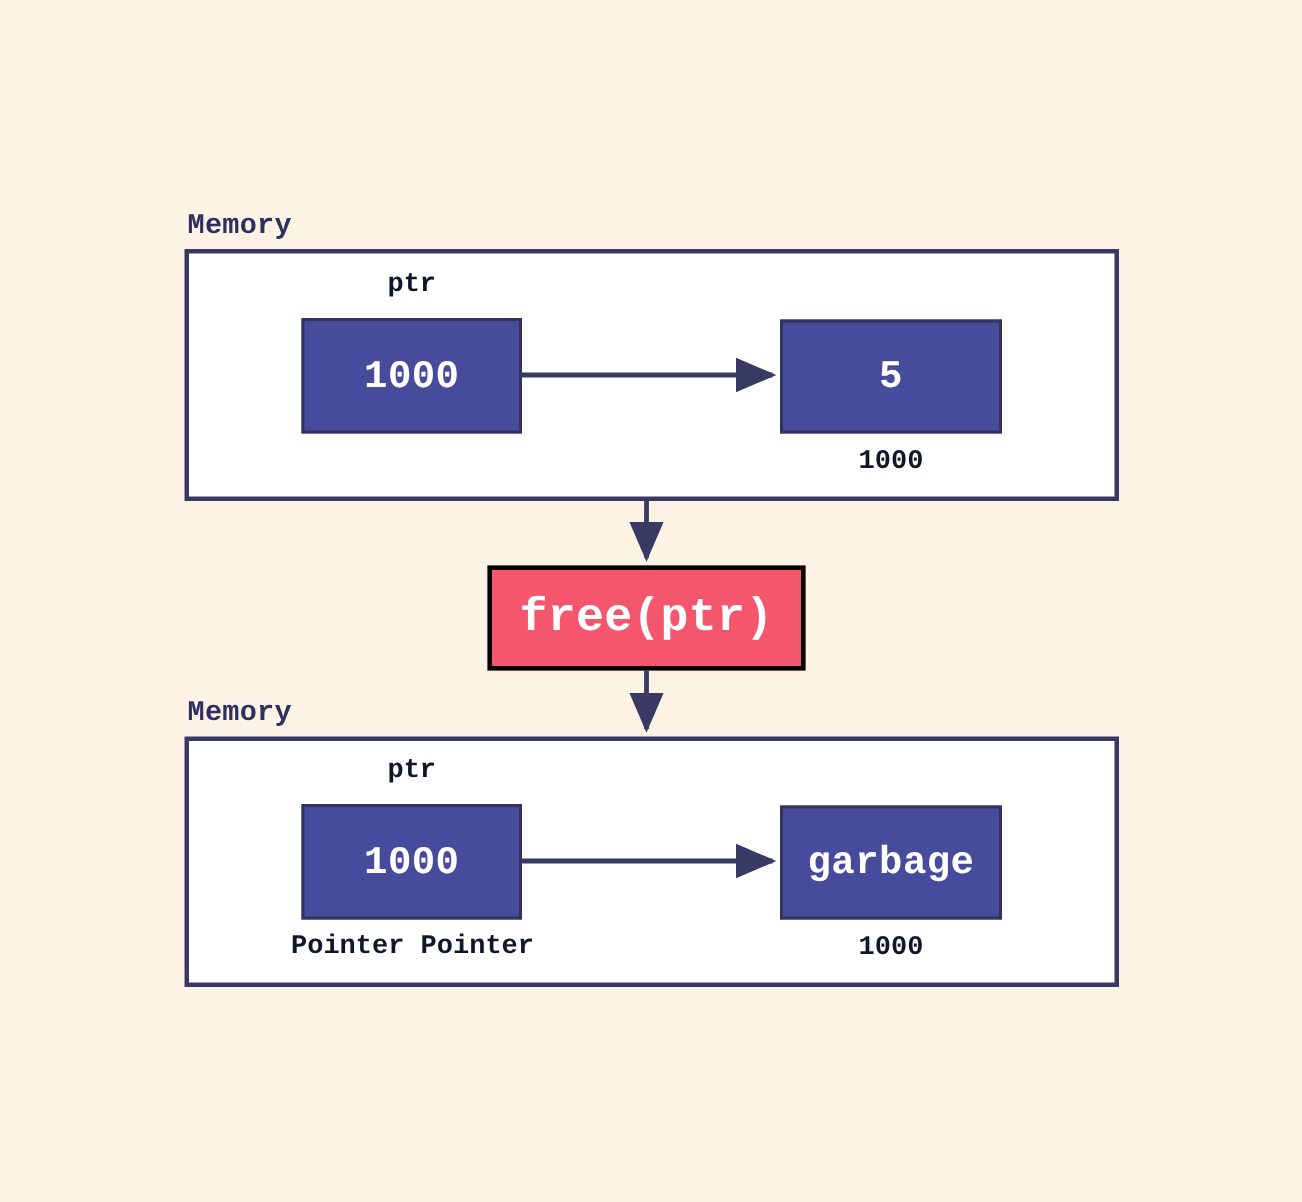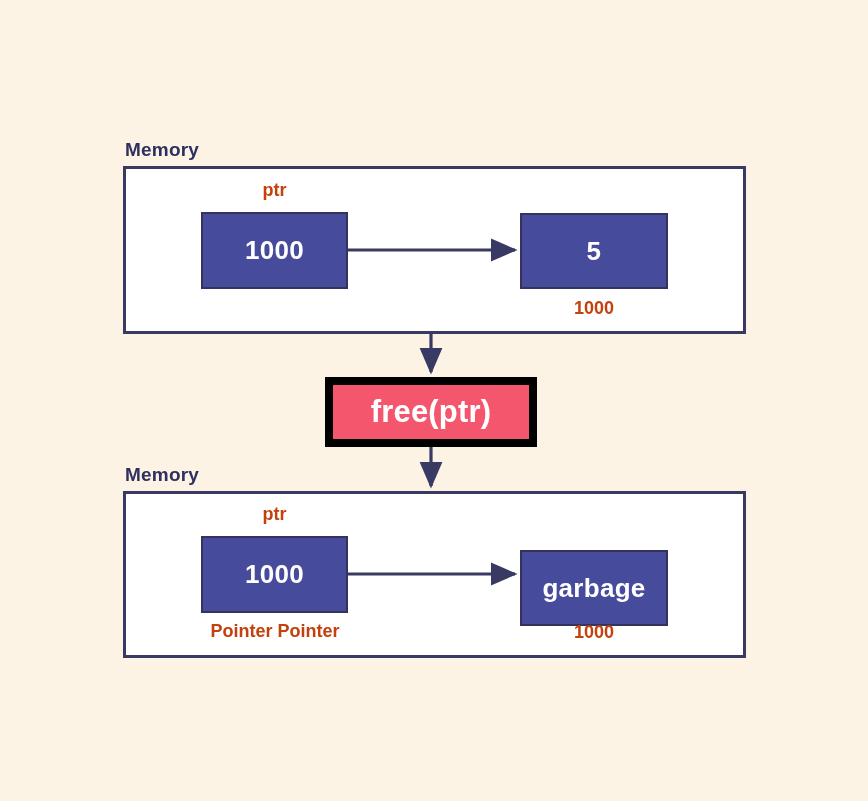--- a/index.html
+++ b/index.html
@@ -11,20 +11,21 @@
     width: 868px;
     height: 801px;
     background: #fdf3e5;
     font-family: "Liberation Sans", sans-serif;
     overflow: hidden;
   }
   #canvas {
     position: relative;
     width: 868px;
     height: 641px;
+    font-family: Liberation Mono, monospace;
   }
 
   
   .memory-frame {
     position: absolute;
     background: #ffffff;
     border: 3px solid #383a63;
     box-sizing: border-box;
   }
   #memory-frame-top    { left: 123px; top: 166px; width: 623px; height: 168px; }
@@ -50,47 +51,47 @@
     display: flex;
     align-items: center;
     justify-content: center;
     color: #ffffff;
     font-weight: bold;
     letter-spacing: 0.3px;
   }
   #cell-ptr-top     { left: 201px; top: 212px; width: 147px; height: 77px; font-size: 26px; }
   #cell-value-top   { left: 520px; top: 213px; width: 148px; height: 76px; font-size: 26px; }
   #cell-ptr-bottom  { left: 201px; top: 536px; width: 147px; height: 77px; font-size: 26px; }
-  #cell-value-bottom{ left: 520px; top: 537px; width: 148px; height: 76px; font-size: 26px; margin-top: 13px; }
+  #cell-value-bottom{ left: 520px; top: 537px; width: 148px; height: 76px; font-size: 26px; }
 
   
   .cell-label {
     position: absolute;
     font-size: 18px;
     font-weight: bold;
-    color: #c2410c;
+    color: #0f172a;
     white-space: nowrap;
     text-align: center;
   }
   #label-ptr-top        { left: 201px; top: 180px; width: 147px; }
   #label-star-ptr-top   { left: 520px; top: 180px; width: 148px; }
   #label-addr-top       { left: 520px; top: 298px; width: 148px; }
   #label-ptr-bottom     { left: 201px; top: 504px; width: 147px; }
   #label-dangling       { left: 160px; top: 621px; width: 230px; }
   #label-addr-bottom    { left: 520px; top: 622px; width: 148px; }
 
   
   #free-box {
     position: absolute;
     left: 325px;
     top: 377px;
     width: 212px;
     height: 70px;
     background: #f4566e;
-    border: 8px solid #000000;
+    border: 3px solid #000000;
     box-sizing: border-box;
     display: flex;
     align-items: center;
     justify-content: center;
     color: #ffffff;
     font-size: 31px;
     font-weight: bold;
     letter-spacing: 0.2px;
   }
 

